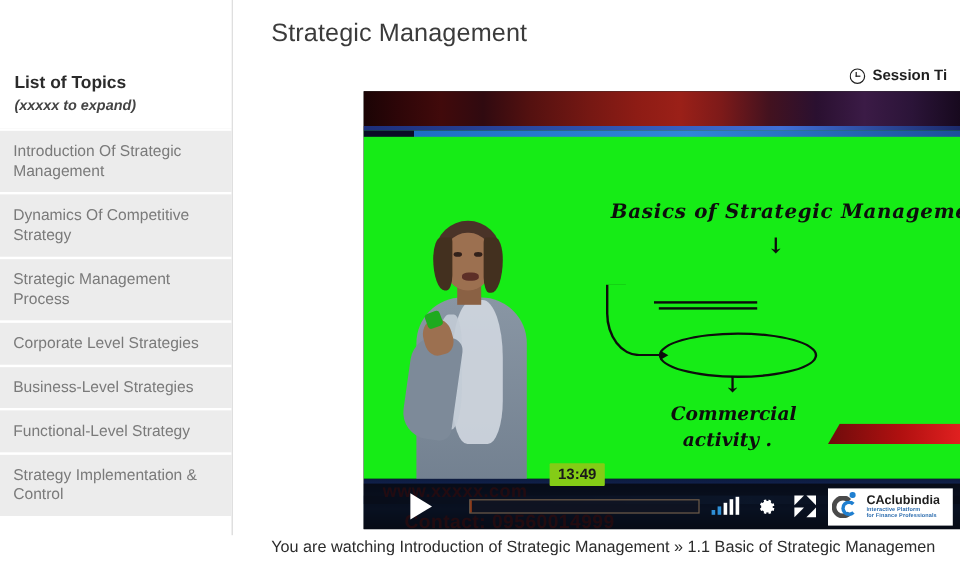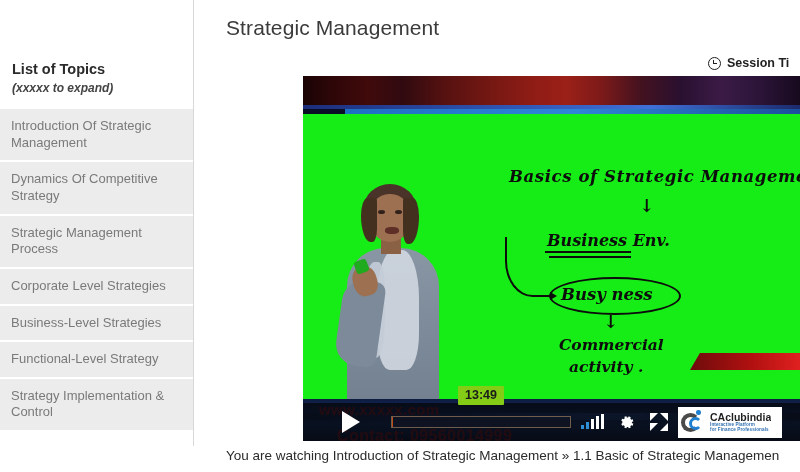--- a/index.html
+++ b/index.html
@@ -374,21 +374,21 @@
   #fullscreen-icon span:nth-child(3) { left:0;  bottom:0;border-width: 0 0 8px 8px; border-color: transparent transparent transparent #fff; }
   #fullscreen-icon span:nth-child(4) { right:0; bottom:0;border-width: 0 0 8px 8px; border-color: transparent transparent #fff transparent; }
 
   #brand-logo {
     flex: 0 0 auto;
     background: #ffffff;
     width: 104px; height: 31px;
     display: flex; align-items: center;
     padding: 0 3px;
     box-sizing: border-box;
-    margin-right: 12px;
+    margin-right: 0;
     cursor: pointer;
   }
   #brand-mark {
     position: relative;
     width: 26px; height: 24px; flex: 0 0 auto; margin-right: 3px;
   }
   #brand-mark .c-outer {
     position: absolute; left: 0; top: 3px;
     width: 19px; height: 19px;
     border: 4.5px solid #4a4a4a;
@@ -476,26 +476,24 @@
           <div class="pr-hair2"></div>
           <div class="pr-hair3"></div>
           <div class="pr-eye l"></div>
           <div class="pr-eye r"></div>
           <div class="pr-mouth"></div>
         </div>
 
         <div id="handwriting">
           <div class="hw hw-title">Basics of Strategic Management</div>
           <div class="hw hw-arrow hw-arrow1">↓</div>
-          <div class="hw hw-benv">Business Env.</div>
           <div class="hw-underline"></div>
           <div class="hw-underline2"></div>
           <div class="hw-hook"></div>
           <div class="hw-ellipse"></div>
-          <div class="hw hw-busy">Busy ness</div>
           <div class="hw hw-arrow hw-arrow2">↓</div>
           <div class="hw hw-comm">Commercial</div>
           <div class="hw hw-act">activity .</div>
         </div>
 
         <div id="video-redbar"></div>
       </div>
 
       <div id="video-bottomband"></div>
 

